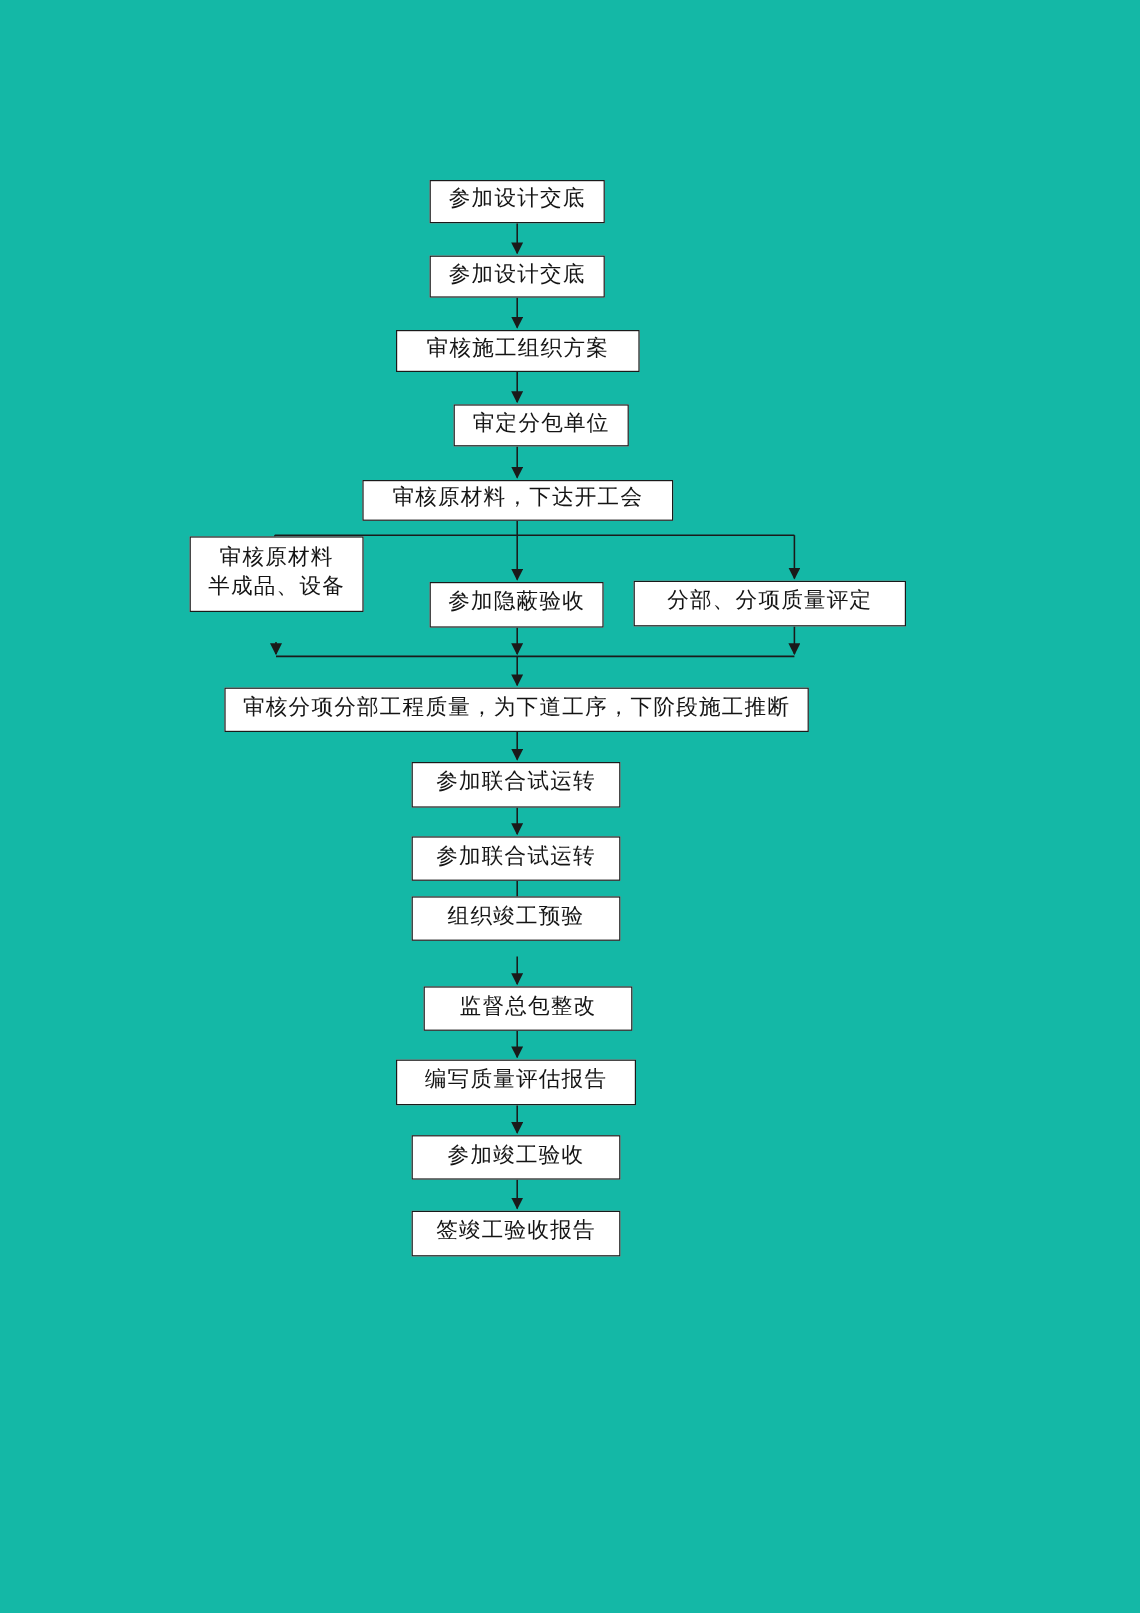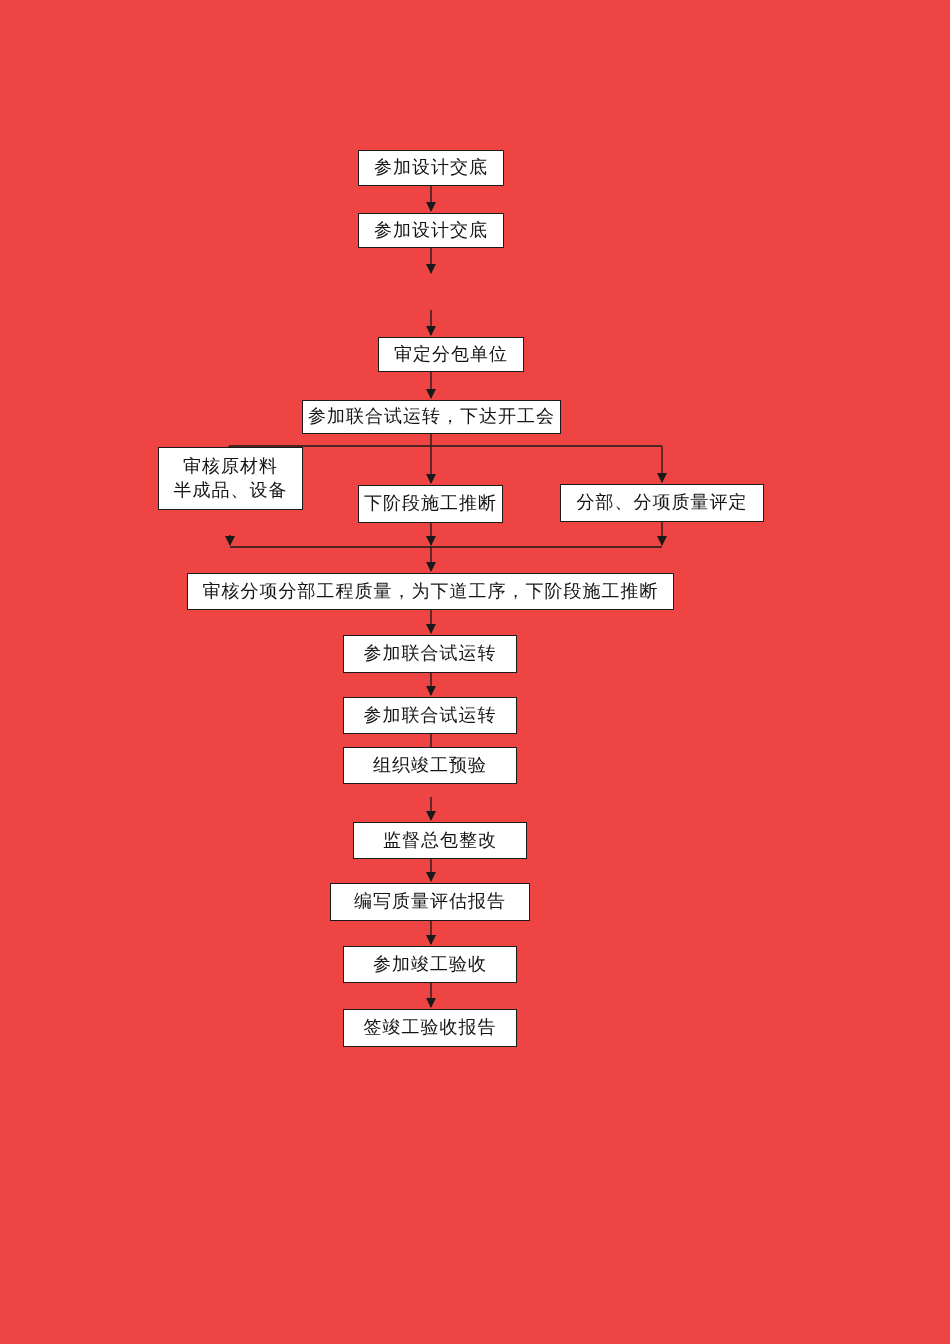--- a/index.html
+++ b/index.html
@@ -4,23 +4,23 @@
 <style>
   html, body {
     margin: 0;
     padding: 0;
     background: #ffffff;
   }
   .page {
     position: relative;
     width: 950px;
     height: 1344px;
-    background: #ef4444;
+    background: #14b8a6;
     overflow: hidden;
-    font-family: Liberation Serif, serif;
+    font-family: Liberation Mono, monospace;
   }
   .connectors {
     position: absolute;
     left: 0;
     top: 0;
     width: 950px;
     height: 1344px;
     pointer-events: none;
   }
   .box {
@@ -73,33 +73,34 @@
       <line x1="431" y1="859" x2="431" y2="881" marker-end="url(#arr)"></line>
       <line x1="431" y1="921" x2="431" y2="944" marker-end="url(#arr)"></line>
       <line x1="431" y1="983" x2="431" y2="1007" marker-end="url(#arr)"></line>
     </g>
   </svg>
 
   <div class="box" style="left:358px; top:150px; width:146px; height:36px">参加设计交底</div>
 
   <div class="box" style="left:358px; top:213px; width:146px; height:35px">参加设计交底</div>
 
+  <div class="box" style="left:330px; top:275px; width:203px; height:35px">审核施工组织方案</div>
 
   <div class="box" style="left:378px; top:337px; width:146px; height:35px">审定分包单位</div>
 
-  <div class="box" style="left:302px; top:400px; width:259px; height:34px">参加联合试运转，下达开工会</div>
+  <div class="box" style="left:302px; top:400px; width:259px; height:34px">审核原材料，下达开工会</div>
 
   <div class="box" style="left:158px; top:447px; width:145px; height:63px">
     <span>审核原材料</span>
     <span>半成品、设备</span>
   </div>
 
-  <div class="box" style="left:358px; top:485px; width:145px; height:38px">下阶段施工推断</div>
+  <div class="box" style="left:358px; top:485px; width:145px; height:38px">参加隐蔽验收</div>
 
-  <div class="box" style="left:560px; top:484px; width:204px; height:38px">分部、分项质量评定</div>
+  <div class="box" style="left:528px; top:484px; width:227px; height:38px">分部、分项质量评定</div>
 
   <div class="box" style="left:187px; top:573px; width:487px; height:37px">审核分项分部工程质量，为下道工序，下阶段施工推断</div>
 
   <div class="box" style="left:343px; top:635px; width:174px; height:38px">参加联合试运转</div>
 
   <div class="box" style="left:343px; top:697px; width:174px; height:37px">参加联合试运转</div>
 
   <div class="box" style="left:343px; top:747px; width:174px; height:37px">组织竣工预验</div>
 
   <div class="box" style="left:353px; top:822px; width:174px; height:37px">监督总包整改</div>

